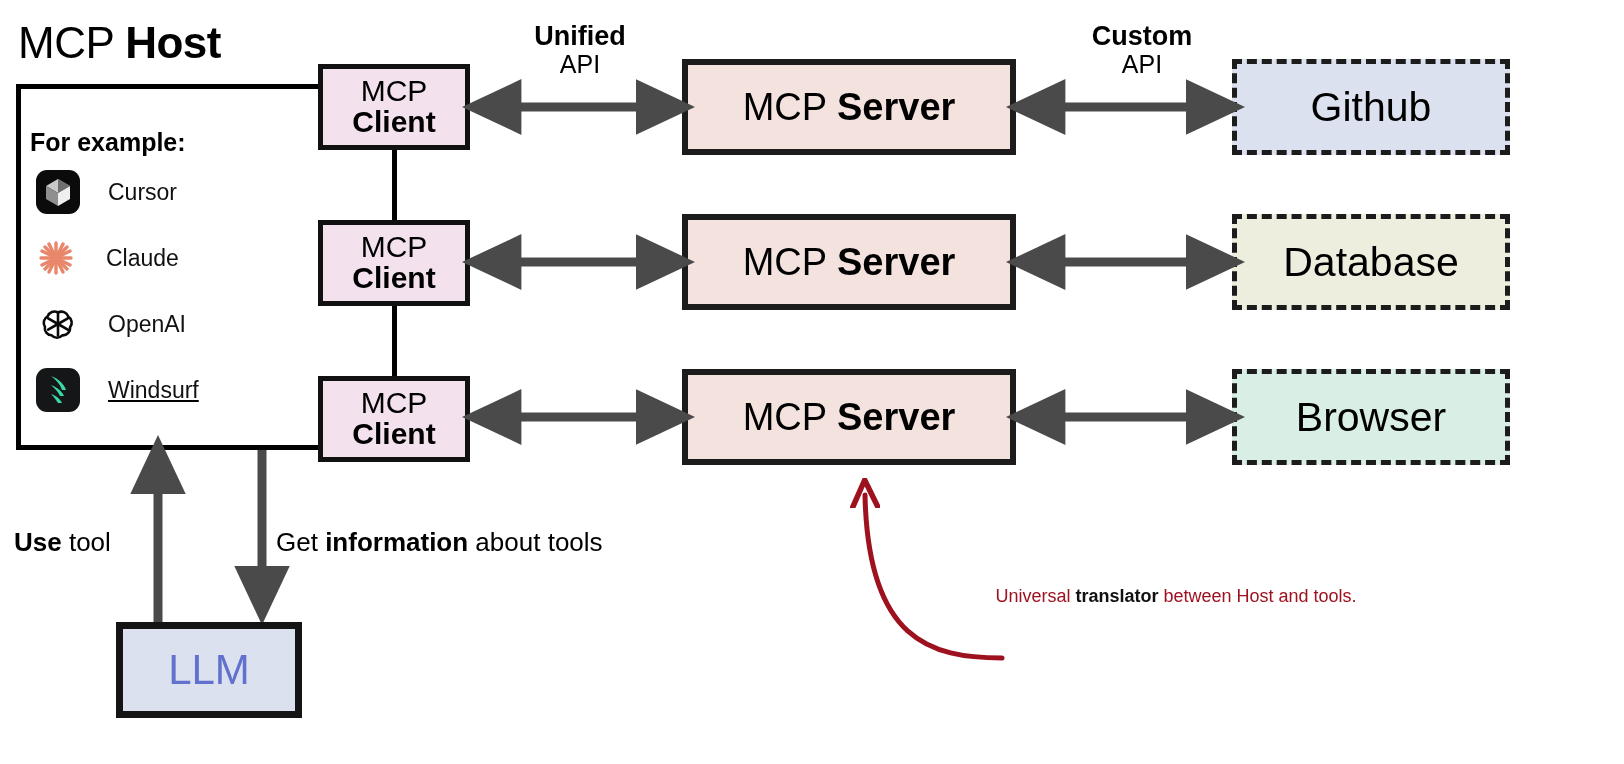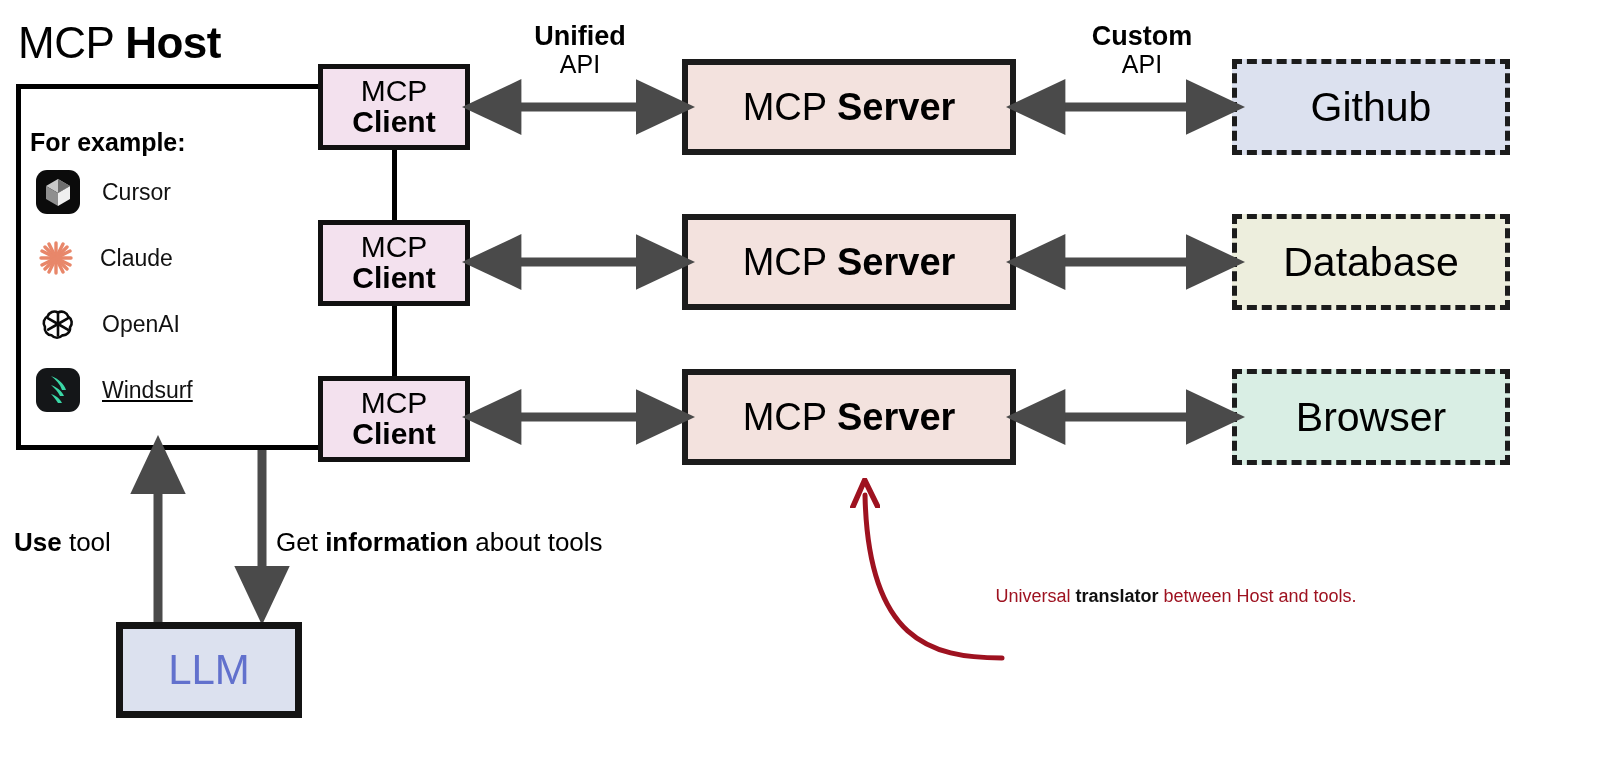--- a/index.html
+++ b/index.html
@@ -51,21 +51,21 @@
 
   #for-example {
     left: 30px; top: 128px;
     font-size: 25px; font-weight: bold;
     color: #000; white-space: nowrap;
   }
 
   .example-row {
     display: flex;
     align-items: center;
-    gap: 22px;
+    gap: 28px;
     height: 44px;
   }
   .example-label {
     font-size: 23px;
     color: #111;
     white-space: nowrap;
   }
   .logo-box {
     width: 44px; height: 44px;
     border-radius: 11px;

